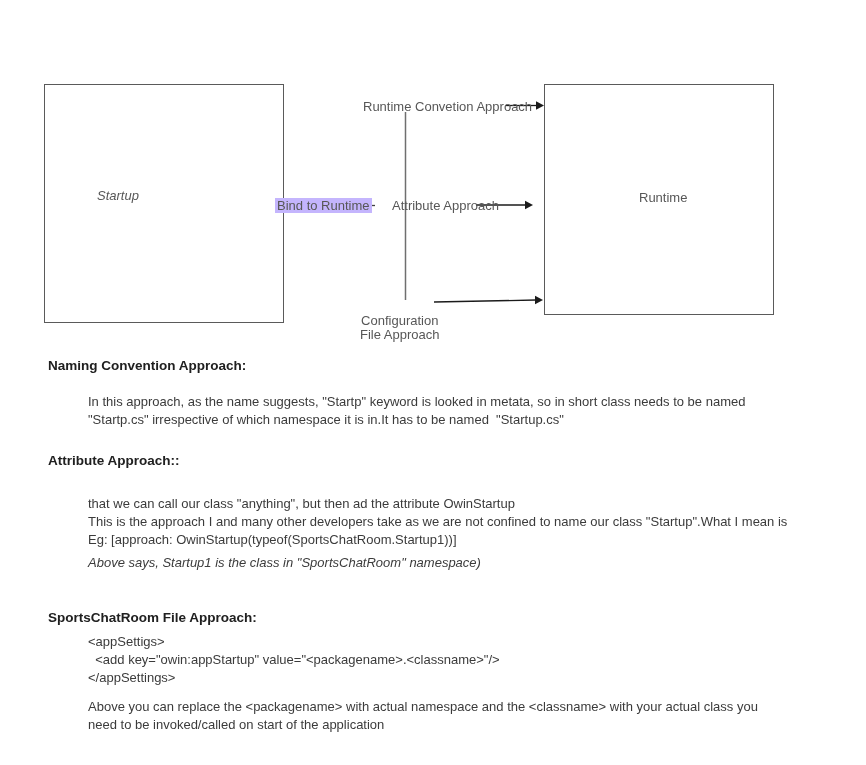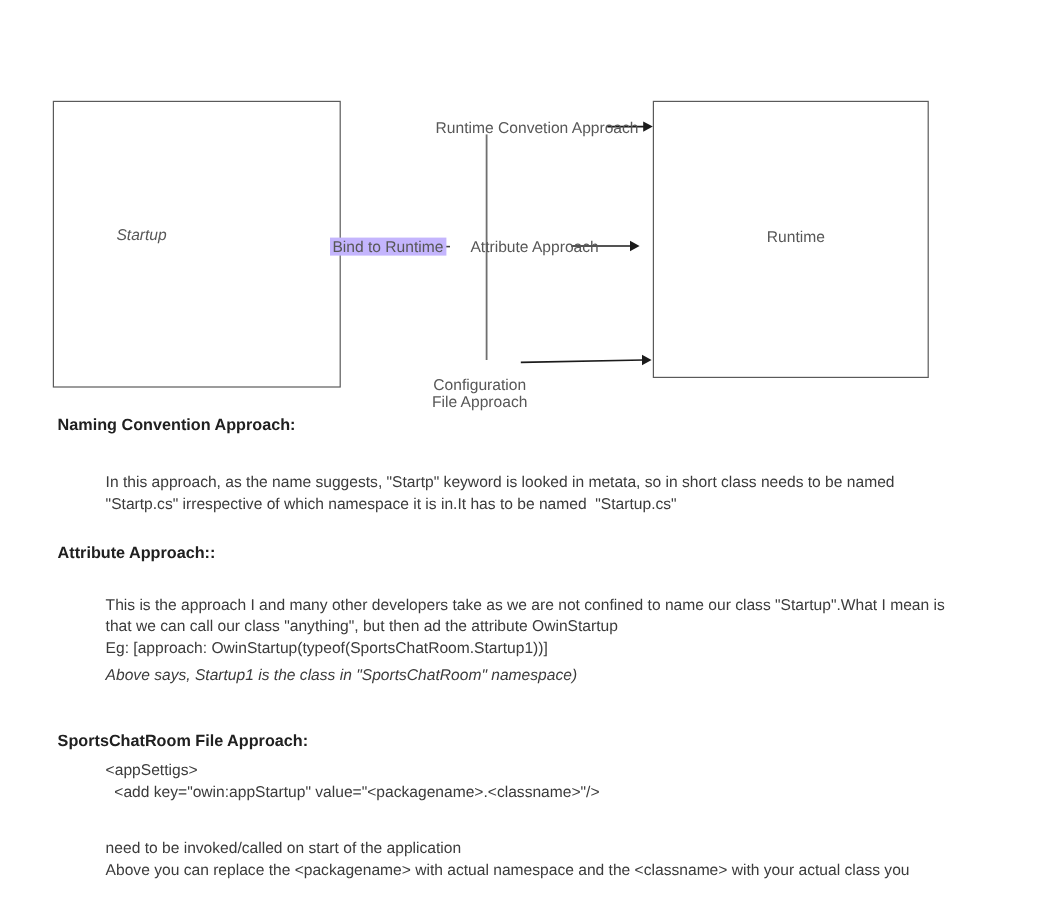--- a/index.html
+++ b/index.html
@@ -53,21 +53,21 @@
     position: absolute;
     left: 48px;
     font-size: 13px;
     color: #3b3b3b;
     margin-left: 40px;
   }
   .sec-body .tline {
     line-height: 18px;
     white-space: pre-wrap;
   }
-  .h-naming   { top: 346px; text-align: center; }
+  .h-naming   { top: 358px; text-align: center; }
   .p-naming   { top: 393px; }
   .h-attr     { top: 453px; }
   .p-attr     { top: 495px; }
   .p-attrnote { top: 554px; font-style: italic; }
   .h-config   { top: 610px; }
   .p-code     { top: 633px; }
   .p-confnote { top: 698px; }
 </style>
 </head>
 <body>
@@ -105,31 +105,32 @@
   </div>
 
   <div class="sec-heading h-naming">Naming Convention Approach:</div>
   <div class="sec-body p-naming">
     <div class="tline">In this approach, as the name suggests, "Startp" keyword is looked in metata, so in short class needs to be named</div>
     <div class="tline">"Startp.cs" irrespective of which namespace it is in.It has to be named  "Startup.cs"</div>
   </div>
 
   <div class="sec-heading h-attr">Attribute Approach::</div>
   <div class="sec-body p-attr">
+    <div class="tline">that we can call our class "anything", but then ad the attribute OwinStartup</div>
     <div class="tline">This is the approach I and many other developers take as we are not confined to name our class "Startup".What I mean is</div>
-    <div class="tline">that we can call our class "anything", but then ad the attribute OwinStartup</div>
     <div class="tline">Eg: [approach: OwinStartup(typeof(SportsChatRoom.Startup1))]</div>
   </div>
   <div class="sec-body p-attrnote">
     <div class="tline">Above says, Startup1 is the class in "SportsChatRoom" namespace)</div>
   </div>
 
   <div class="sec-heading h-config">SportsChatRoom File Approach:</div>
   <div class="sec-body p-code">
     <div class="tline">&lt;appSettigs&gt;</div>
     <div class="tline">  &lt;add key="owin:appStartup" value="&lt;packagename&gt;.&lt;classname&gt;"/&gt;</div>
+    <div class="tline">&lt;/appSettings&gt;</div>
   </div>
   <div class="sec-body p-confnote">
+    <div class="tline">Above you can replace the &lt;packagename&gt; with actual namespace and the &lt;classname&gt; with your actual class you</div>
     <div class="tline">need to be invoked/called on start of the application</div>
-    <div class="tline">Above you can replace the &lt;packagename&gt; with actual namespace and the &lt;classname&gt; with your actual class you</div>
   </div>
 
 </div>
 
 </body></html>

